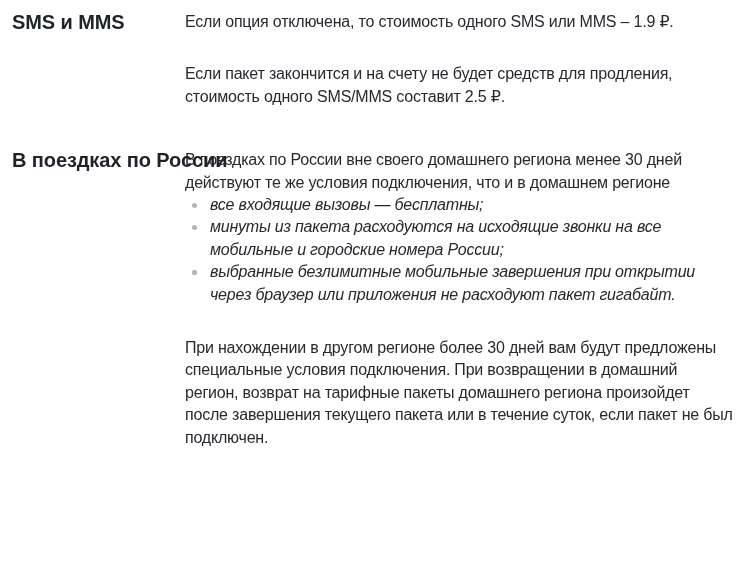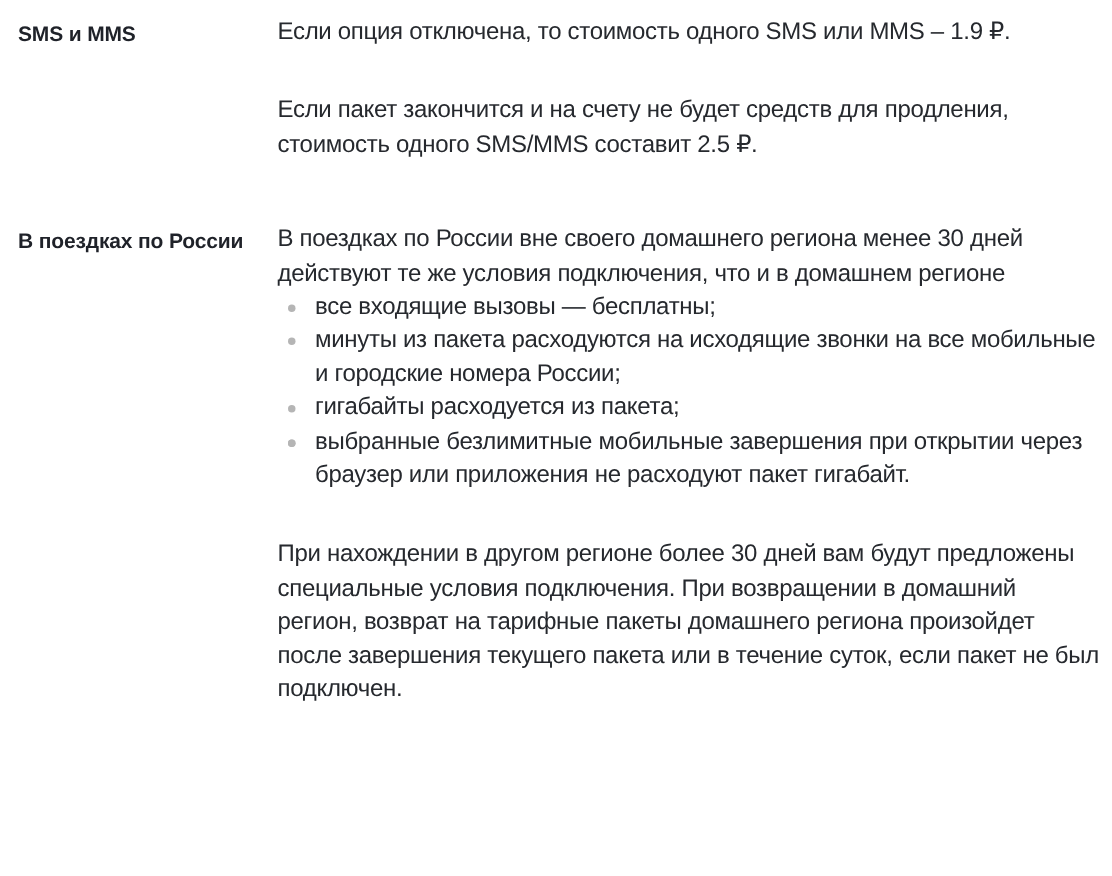--- a/index.html
+++ b/index.html
@@ -16,32 +16,32 @@
   }
   .page { padding: 11px 0 0 12px; }
 
   .section { display: flex; align-items: flex-start; }
   .section + .section { margin-top: 41px; }
 
   .label-col {
     flex: 0 0 173px;
     width: 173px;
     font-weight: bold;
-    font-size: 14px;
+    font-size: 20px;
     color: #1f2229;
     white-space: nowrap;
     letter-spacing: -0.1px;
   }
 
   .content-col { width: 548px; }
 
   .block + .block { margin-top: 30px; }
   .outro-block { margin-top: 31px; }
 
-  ul.bullets { list-style: none; }
+  ul.bullets { list-style: none; font-style: italic; }
   ul.bullets li { position: relative; padding-left: 25px; }
   .bullet-dot {
     position: absolute;
     left: 7px;
     top: 9px;
     width: 5px;
     height: 5px;
     border-radius: 50%;
     background: #b5b5b5;
   }
@@ -73,24 +73,20 @@
         <li>
           <span class="bullet-dot"></span>
           <span>все входящие вызовы — бесплатны;</span>
         </li>
         <li>
           <span class="bullet-dot"></span>
           <span>минуты из пакета расходуются на исходящие звонки на все мобильные и городские номера России;</span>
         </li>
         <li>
           <span class="bullet-dot"></span>
-          <span>гигабайты расходуется из пакета;</span>
-        </li>
-        <li>
-          <span class="bullet-dot"></span>
         </li>
         <li>
           <span class="bullet-dot"></span>
           <span>выбранные безлимитные мобильные завершения при открытии через браузер или приложения не расходуют пакет гигабайт.</span>
         </li>
       </ul>
       <div class="outro-block">
         <div>При нахождении в другом регионе более 30 дней вам будут предложены специальные условия подключения. При возвращении в домашний регион, возврат на тарифные пакеты домашнего региона произойдет после завершения текущего пакета или в течение суток, если пакет не был подключен.</div>
       </div>
     </div>

